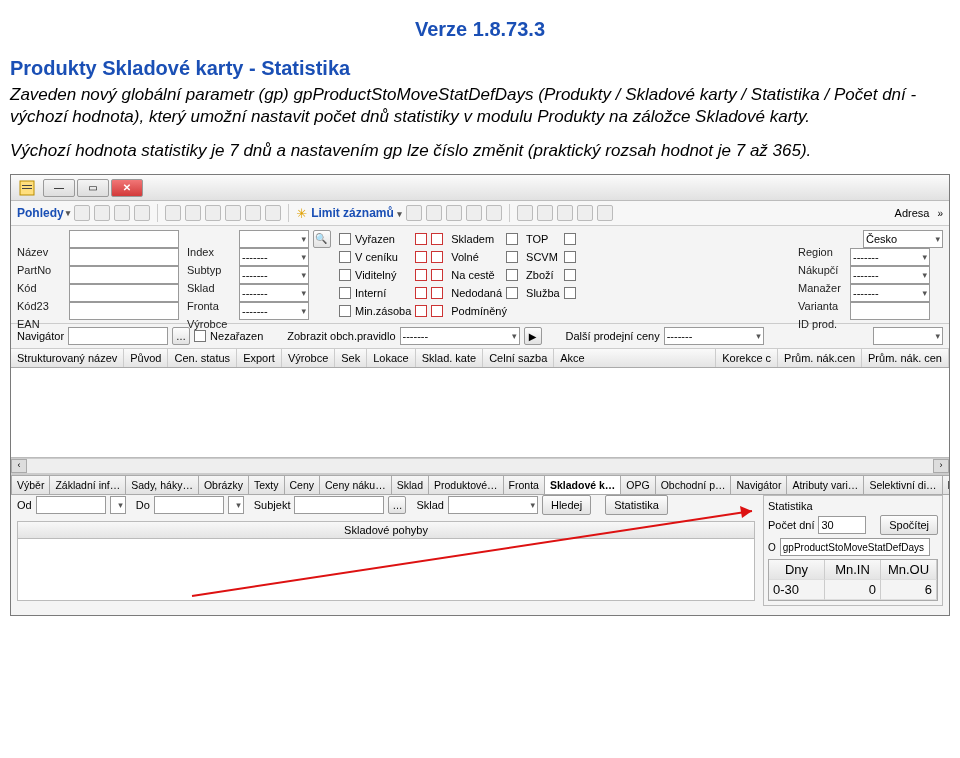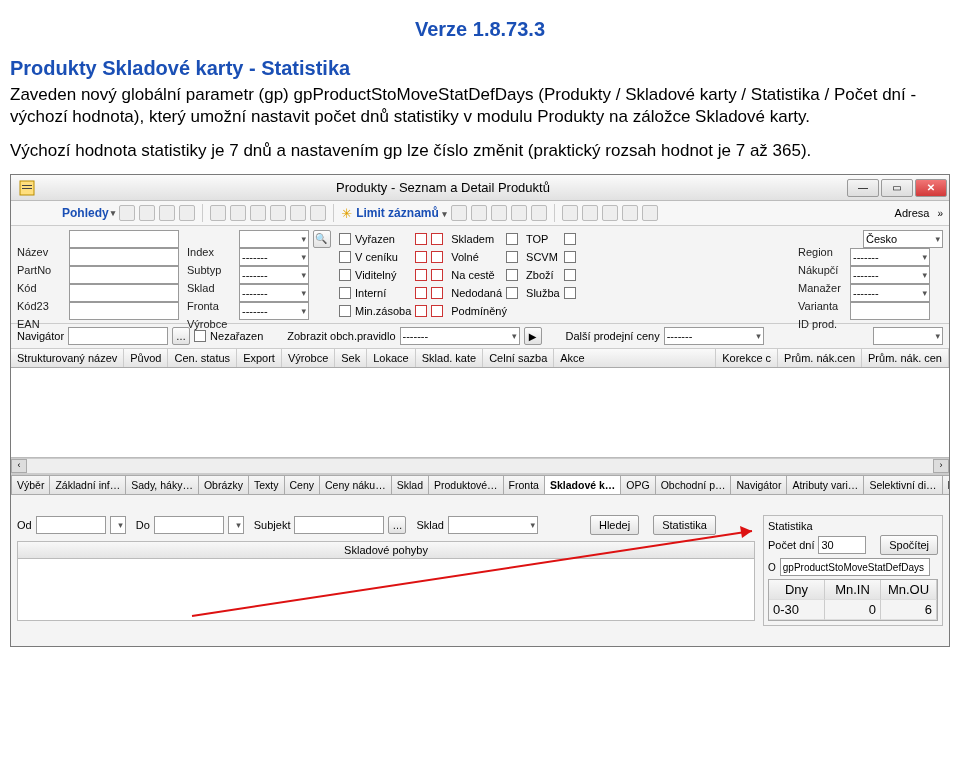--- a/index.html
+++ b/index.html
@@ -1,32 +1,32 @@
 <!DOCTYPE html>
 <html><head>
 <meta charset="utf-8">
 <style>
   * { box-sizing: border-box; font-family: Tahoma, Arial, sans-serif; }
   body { margin: 0; background: #fff; font-size: 12px; color: #000; }
   .page { width: 960px; margin: 0 auto; padding: 10px; position: relative; }
-  .doc-text { font-size: 17px; line-height: 1.3; margin-bottom: 12px; }
+  .doc-text { font-size: 17px; font-style: italic; line-height: 1.3; margin-bottom: 12px; }
   .doc-title { color: #1a4fb5; font-weight: bold; font-size: 20px; text-align: center; margin: 8px 0 16px; font-style: normal; }
   .doc-heading { color: #1a4fb5; font-weight: bold; font-size: 20px; margin-bottom: 4px; font-style: normal; }
   
   .app-window { border: 1px solid #7a7a7a; background: #e9e9e9; margin-top: 8px; }
   .title-bar { background: linear-gradient(#fbfbfb,#e1e1e1); height: 26px; display:flex; align-items:center; padding: 0 2px; border-bottom:1px solid #bcbcbc; }
   .title-bar-icon { width:16px; height:16px; margin: 0 6px; }
   .title-bar-text { flex:1; text-align:center; font-size:13px; color:#000; font-weight: normal; }
   .win-btns { display:flex; }
   .win-btn { width:32px; height:18px; border:1px solid #9a9a9a; margin-left:2px; display:flex; align-items:center; justify-content:center; border-radius:2px; font-size:10px; }
   .win-btn.min, .win-btn.max { background:linear-gradient(#f4f4f4,#ddd); }
   .win-btn.close { background:linear-gradient(#f17676,#d23a3a); color:#fff; font-weight:bold; }
   
   .toolbar { display:flex; align-items:center; gap:4px; padding:3px 6px; background:#f7f7f7; border-bottom:1px solid #ccc; }
-  .toolbar .pohledy { color:#1a4fb5; font-weight:bold; font-size:12px; display:flex; align-items:center; gap:2px;margin-left:45px; }
+  .toolbar .pohledy { color:#1a4fb5; font-weight:bold; font-size:12px; display:flex; align-items:center; gap:2px; }
   .tb-icon { width:16px; height:16px; display:inline-block; border:1px solid #bbb; border-radius:2px; background:#eee; }
   .tb-sep { width:1px; height:18px; background:#ccc; margin:0 3px; }
   .tb-star { color:#e0a000; font-size:13px; }
   .tb-limit { color:#1a4fb5; font-weight:bold; font-size:12px; }
   .adresa { margin-left:auto; font-size:11px; }
   .toolbar .caret { font-size:9px; color:#555; }
   
   .filters { background:#f4f4f4; padding:4px 6px; border-bottom:1px solid #ccc; }
   .flabel { font-size:11px; color:#222; width:48px;margin-top:27px; }
   .finput { height:18px; border:1px solid #9a9a9a; background:#fff; width:76px; font-size:11px; padding:0 2px; }
@@ -46,28 +46,28 @@
   .grid-hdr > div { padding:3px 6px; border-right:1px solid #ccc; white-space:nowrap; }
   .grid-body { height:90px; background:#fff; border-bottom:1px solid #bbb; }
   .hscroll { display:flex; align-items:center; background:#eee; height:16px; border-top:1px solid #ccc; border-bottom:1px solid #ccc; }
   .hscroll .arr { width:16px; height:14px; border:1px solid #aaa; background:#ddd; font-size:9px; text-align:center; }
   .hscroll .track { flex:1; background:#f0f0f0; }
   
   .tabs { display:flex; background:#ece9d8; border-top:1px solid #ccc; border-bottom:1px solid #aaa; font-size:11px; flex-wrap:nowrap; overflow:hidden; }
   .tab { padding:3px 5px; border:1px solid #aaa; border-bottom:none; background:linear-gradient(#f6f6f6,#e2e2e2); margin-right:-1px; white-space:nowrap; font-size:10.5px; }
   .tab.active { background:#fff; font-weight:bold; position:relative; z-index:2; }
   
-  .detail-area { background:#f4f4f4; padding:20px 6px; display:flex; gap:8px; align-items:flex-start; min-height:120px; }
+  .detail-area { background:#f4f4f4; padding:0 6px; display:flex; gap:8px; align-items:flex-start; min-height:120px; }
   .sv-row { display:flex; align-items:center; gap:4px; font-size:11px; margin-bottom:4px; }
   .panel { border:1px solid #bbb; padding:4px; background:#f4f4f4; }
   .panel-title { font-size:11px; margin-bottom:3px; }
   .panel.stat { width:180px; position:relative; }
   .stat-row { display:flex; align-items:center; gap:4px; font-size:11px; margin-bottom:3px; }
   .stat-input { height:18px; border:1px solid #9a9a9a; background:#fff; width:48px; font-size:11px; padding:0 2px; }
-  .stat-btn { height:20px; border:1px solid #9a9a9a; background:linear-gradient(#fdfdfd,#e2e2e2); font-size:11px; padding:0 8px; border-radius:2px;margin-left:48px; }
+  .stat-btn { height:20px; border:1px solid #9a9a9a; background:linear-gradient(#fdfdfd,#e2e2e2); font-size:11px; padding:0 8px; border-radius:2px; }
   .stat-grid { border:1px solid #aaa; font-size:13px; }
   .stat-grid .r { display:flex; }
   .stat-grid .c { flex:1; border-right:1px solid #ccc; border-bottom:1px solid #ddd; padding:2px 4px; text-align:right; }
   .stat-grid .c:first-child { text-align:left; }
   .stat-grid .hdr .c { background:linear-gradient(#f8f8f8,#e4e4e4); font-weight:normal; text-align:center; }
   
   .left-detail { flex:1; }
   .sklad-pohyby-hdr { text-align:center; font-size:11px; padding:2px; background:linear-gradient(#f8f8f8,#e4e4e4); border:1px solid #bbb; margin-top:6px; }
   .sklad-pohyby-body { height:62px; background:#fff; border:1px solid #bbb; border-top:none; }
 </style>
@@ -82,21 +82,20 @@
 
 <div class="app-window">
   <div class="title-bar">
     <span class="title-bar-icon">
       <svg width="16" height="16">
             <rect x="1" y="1" width="14" height="14" fill="#ffdf7e" stroke="#b98c00"></rect>
             <rect x="3" y="5" width="10" height="1" fill="#444"></rect>
             <rect x="3" y="8" width="10" height="1" fill="#444"></rect>
           </svg>
     </span>
-    <span class="title-bar-text">Produkty - Seznam a Detail Produktů</span>
     <div class="win-btns">
       <div class="win-btn min">—</div>
       <div class="win-btn max">▭</div>
       <div class="win-btn close">✕</div>
     </div>
   </div>
 
   <div class="toolbar">
     <span class="pohledy">
           <span>Pohledy</span> 

